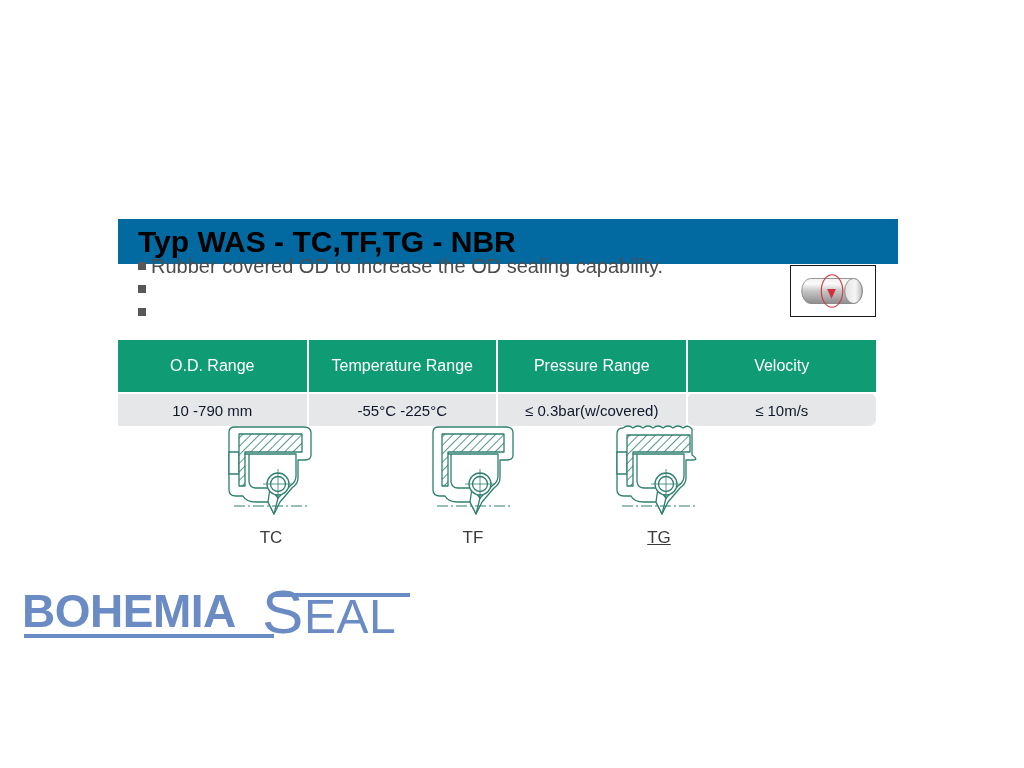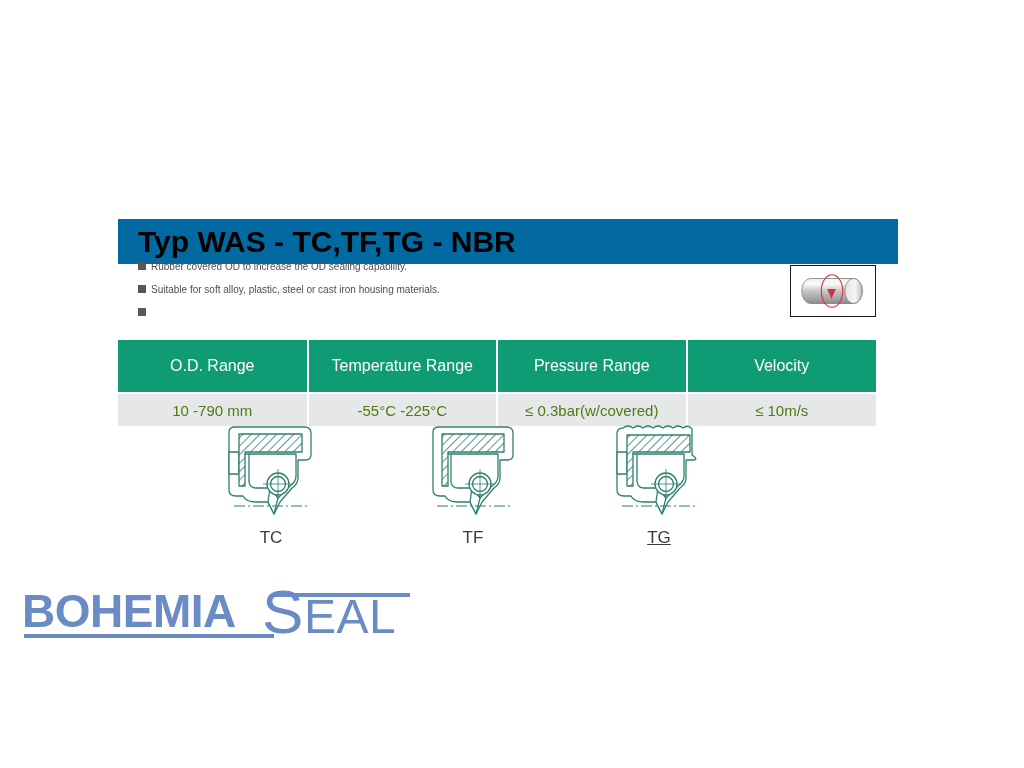--- a/index.html
+++ b/index.html
@@ -51,21 +51,21 @@
   }
   .bullet-mark {
     width: 8px;
     height: 8px;
     background: #585858;
     margin-top: 5px;
     margin-right: 5px;
     flex: 0 0 auto;
   }
   .bullet-text {
-    font-size: 10px;
+    font-size: 20px;
     color: #4d4d4d;
     line-height: 19px;
     white-space: nowrap;
   }
 
   
   .shaft-icon {
     position: absolute;
     left: 790px;
     top: 265px;
@@ -93,31 +93,31 @@
     height: 28px;
     text-align: center;
     border-left: 2px solid #ffffff;
     border-right: 2px solid #ffffff;
     padding: 12px;
   }
   .spec-table th:first-child { border-left: none; }
   .spec-table th:last-child  { border-right: none; }
   .spec-table td {
     background: #e6e7e8;
-    color: #4d7c0f;
+    color: #0f172a;
     font-size: 15px;
     height: 32px;
     text-align: center;
     border-left: 2px solid #ffffff;
     border-right: 2px solid #ffffff;
     border-top: 2px solid #ffffff;
     padding: 0;
   }
   .spec-table td:first-child { border-left: none; }
-  .spec-table td:last-child  { border-right: none; }
+  .spec-table td:last-child  { border-right: none; border-radius: 7px; }
 
   
   .seal-fig {
     position: absolute;
     width: 118px;
     height: 105px;
   }
   #seal-tc { left: 212px; top: 422px; }
   #seal-tf { left: 414px; top: 422px; }
   #seal-tg { left: 600px; top: 422px; }
@@ -150,21 +150,20 @@
   <div class="title-text">Typ WAS - TC,TF,TG - NBR</div>
 </div>
 
 <div class="bullets">
   <div class="bullet-row">
     <span class="bullet-mark"></span>
     <span class="bullet-text">Rubber covered OD to increase the OD sealing capability.</span>
   </div>
   <div class="bullet-row">
     <span class="bullet-mark"></span>
-    <span class="bullet-text">Suitable for soft alloy, plastic, steel or cast iron housing materials.</span>
   </div>
   <div class="bullet-row">
     <span class="bullet-mark"></span>
   </div>
 </div>
 
 <div class="shaft-icon">
   <svg width="100%" height="100%" viewBox="0 0 86 52" preserveAspectRatio="none">
     <defs>
       <linearGradient id="shaftGrad" x1="0" y1="0" x2="0" y2="1">

